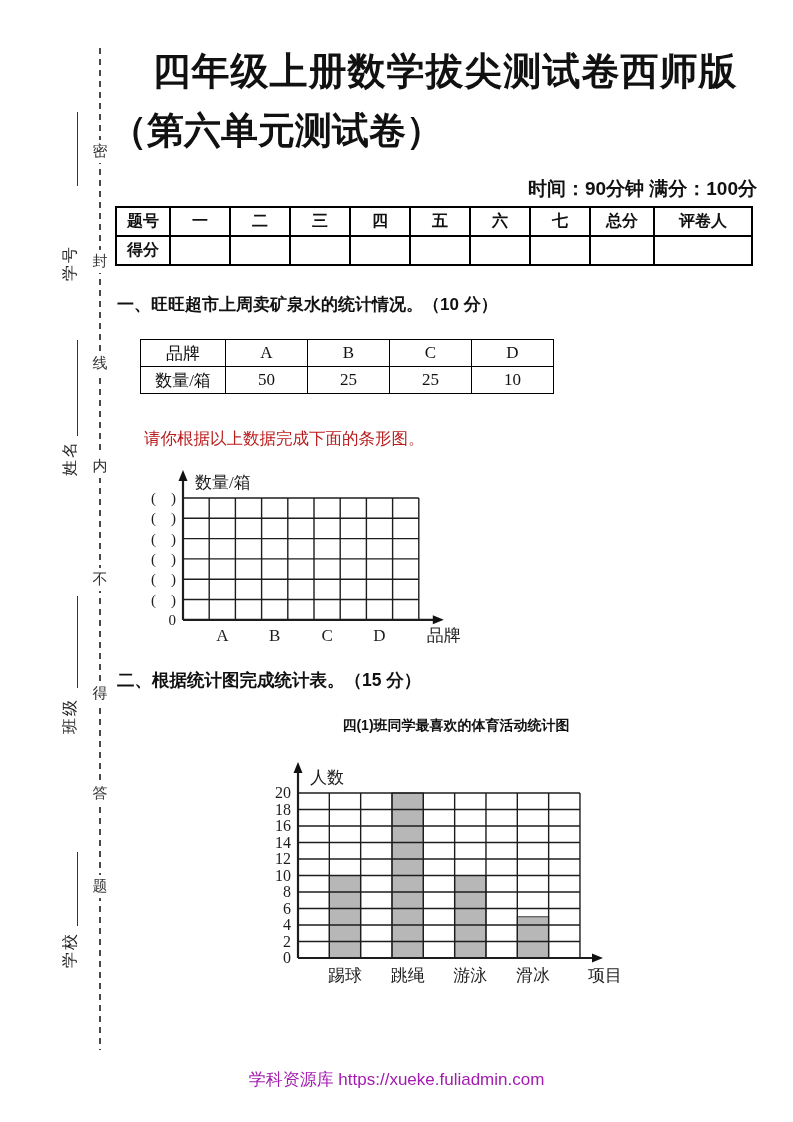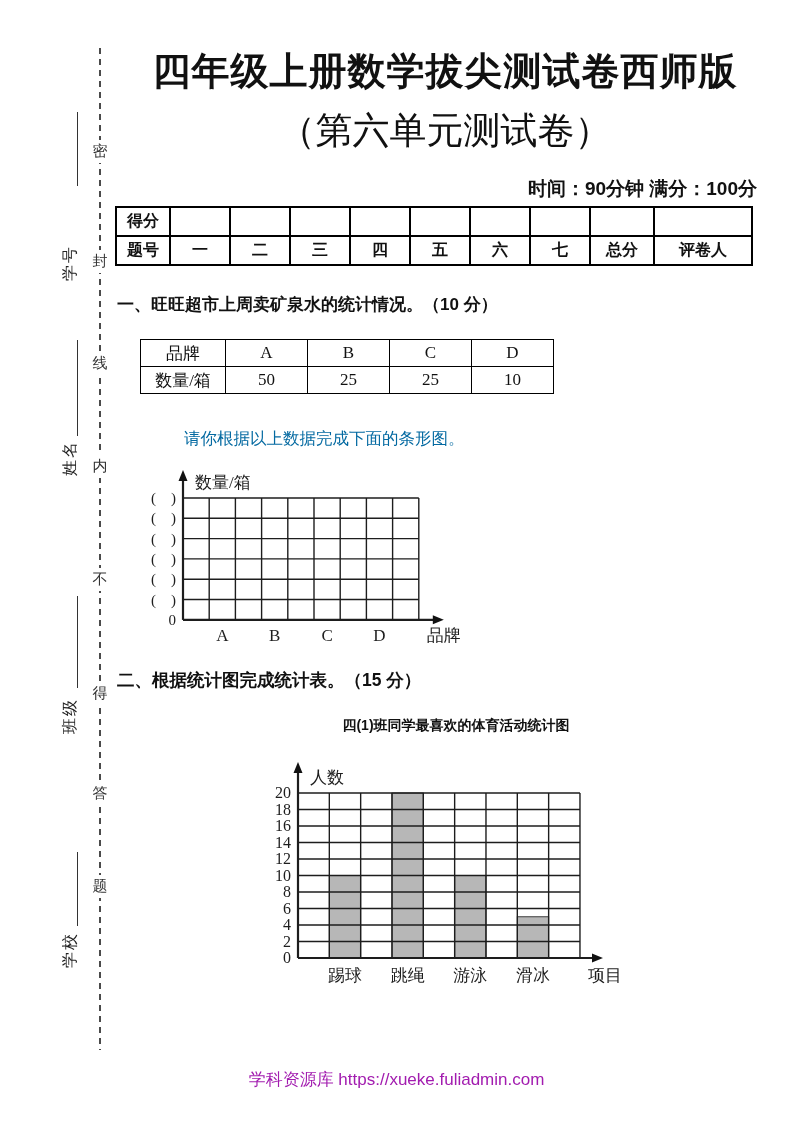--- a/index.html
+++ b/index.html
@@ -11,35 +11,35 @@
              background:repeating-linear-gradient(#4a4a4a 0 6px,transparent 6px 11px);}
   .seal-char{position:absolute;left:88px;width:24px;text-align:center;background:#fff;
              font-size:15px;color:#333;padding:2px 0;}
   .side-label{position:absolute;width:48px;height:20px;line-height:20px;text-align:center;
               font-size:16px;color:#222;transform:rotate(-90deg);letter-spacing:2px;}
   .fill-line{position:absolute;left:77px;width:0;border-left:1.5px solid #333;}
 
   
   .title{position:absolute;left:110px;width:670px;top:46px;text-align:center;
          font-size:38px;font-weight:700;letter-spacing:1px;}
-  .subtitle{position:absolute;left:110px;width:670px;top:106px;text-align:center;
-            font-size:37px;font-weight:400;}
+  .subtitle{position:absolute;left:110px;width:670px;top:106px;text-align:left;
+            font-size:37px;font-weight:700;}
   .meta{position:absolute;right:36px;top:176px;font-size:19px;font-weight:700;}
 
   
   table{border-collapse:collapse;}
   .score-table{position:absolute;left:115px;top:206px;}
   .score-table th,.score-table td{border:2px solid #000;height:27px;text-align:center;
         font-size:16px;font-weight:700;padding:0;}
 
   
   .sec1-heading{position:absolute;left:117px;top:293px;font-size:17px;font-weight:700;}
   .brand-table{position:absolute;left:140px;top:339px;font-family:"Liberation Serif",serif;}
   .brand-table td{border:1.5px solid #000;height:26px;text-align:center;font-size:17px;padding:0;}
-  .instruction{position:absolute;left:144px;top:428px;font-size:16.5px;color:#0369a1;margin-left:40px;}
+  .instruction{position:absolute;left:144px;top:428px;font-size:16.5px;color:#b91c1c;}
 
   
   .sec2-heading{position:absolute;left:117px;top:668px;font-size:17.5px;font-weight:700;}
   .chart2-title{position:absolute;left:256px;width:400px;top:717px;text-align:center;
                 font-size:14px;font-weight:700;}
 
   .chart{position:absolute;}
   #chart1{left:126px;top:462px;}
   #chart2{left:258px;top:752px;}
 
@@ -73,43 +73,43 @@
   <div class="fill-line" style="top:340px;height:96px;"></div>
   <div class="fill-line" style="top:596px;height:92px;"></div>
   <div class="fill-line" style="top:852px;height:74px;"></div>
 
   <div class="title">四年级上册数学拔尖测试卷西师版</div>
   <div class="subtitle">（第六单元测试卷）</div>
   <div class="meta">时间：90分钟  满分：100分</div>
 
   <table class="score-table">
     <tbody>
-        <tr id="score-row">
-          <td style="width: 52px;">得分</td>
-          <td></td>
-          <td></td>
-          <td></td>
-          <td></td>
-          <td></td>
-          <td></td>
-          <td></td>
-          <td></td>
-          <td></td>
-        </tr>
-    <tr id="score-header">
+        <tr id="score-header">
           <th style="width: 52px;">题号</th>
           <th style="width: 58px;">一</th>
           <th style="width: 58px;">二</th>
           <th style="width: 58px;">三</th>
           <th style="width: 58px;">四</th>
           <th style="width: 58px;">五</th>
           <th style="width: 58px;">六</th>
           <th style="width: 58px;">七</th>
           <th style="width: 62px;">总分</th>
           <th style="width: 96px;">评卷人</th>
+        </tr>
+    <tr id="score-row">
+          <td style="width: 52px;">得分</td>
+          <td></td>
+          <td></td>
+          <td></td>
+          <td></td>
+          <td></td>
+          <td></td>
+          <td></td>
+          <td></td>
+          <td></td>
         </tr>
   </tbody>
     </table>
 
   <div class="sec1-heading">一、旺旺超市上周卖矿泉水的统计情况。（10 分）</div>
   <table class="brand-table">
     <tbody>
         <tr id="brand-header">
           <td style="width: 84px;">品牌</td>
           <td style="width: 81px;">A</td>

